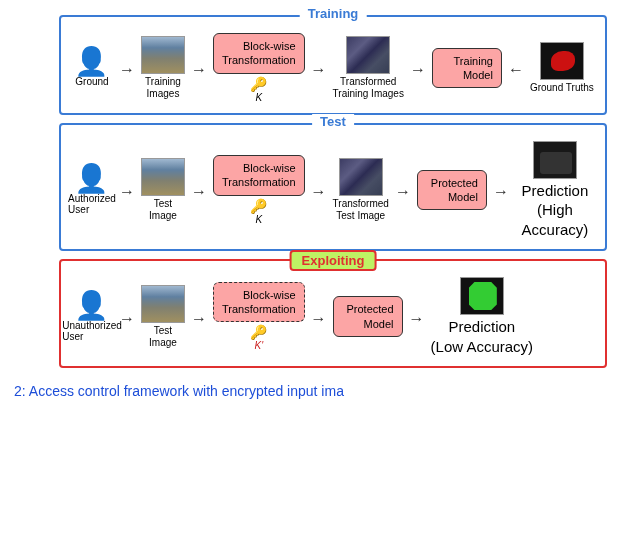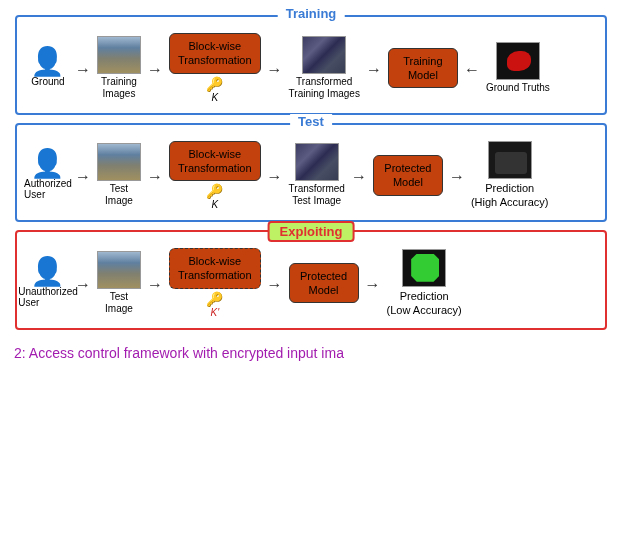--- a/index.html
+++ b/index.html
@@ -17,20 +17,21 @@
       flex-direction: column;
       gap: 8px;
       padding: 5px;
     }
 
     
     .panel {
       position: relative;
       border-radius: 4px;
       padding: 8px 10px 10px 10px;
+      margin-left: 44px;
     }
     .panel-blue {
       border: 2px solid #3a7bd5;
     }
     .panel-red {
       border: 2px solid #e03030;
     }
 
     .panel-title {
       position: absolute;
@@ -56,22 +57,22 @@
       align-items: center;
       gap: 6px;
       margin-top: 8px;
     }
 
     
     .box {
       border: 1.5px solid #333;
       border-radius: 6px;
       padding: 5px 8px;
-      text-align: center;
-      background: #c2410c;
+      text-align: right;
+      background: #fca5a5;
       min-width: 70px;
       font-size: 11px;
       line-height: 1.3;
     }
     .box-dashed {
       border: 1.5px dashed #333;
     }
 
     
     .arrow {
@@ -177,30 +178,30 @@
       flex-shrink: 0;
     }
     .img-label {
       font-size: 10px;
       text-align: center;
       line-height: 1.2;
     }
 
     
     .pred-label {
-      font-size: 11px;
+      font-size: 15px;
       text-align: center;
       line-height: 1.3;
     }
 
     
     .caption {
       margin-top: 10px;
       font-size: 14px;
-      color: #a21caf;
+      color: #1d4ed8;
       text-align: left;
       padding-left: 4px;
     }
 
     
     .flex-col {
       display: flex;
       flex-direction: column;
       align-items: center;
       gap: 2px;

